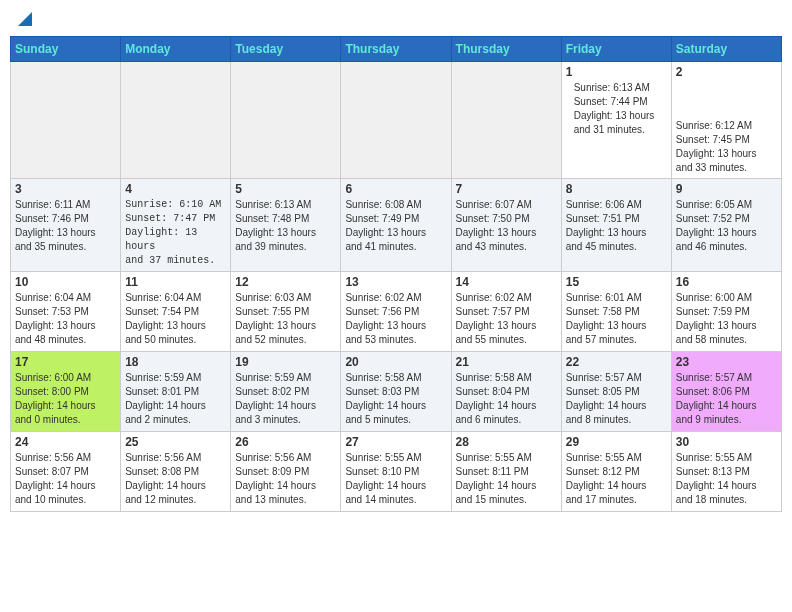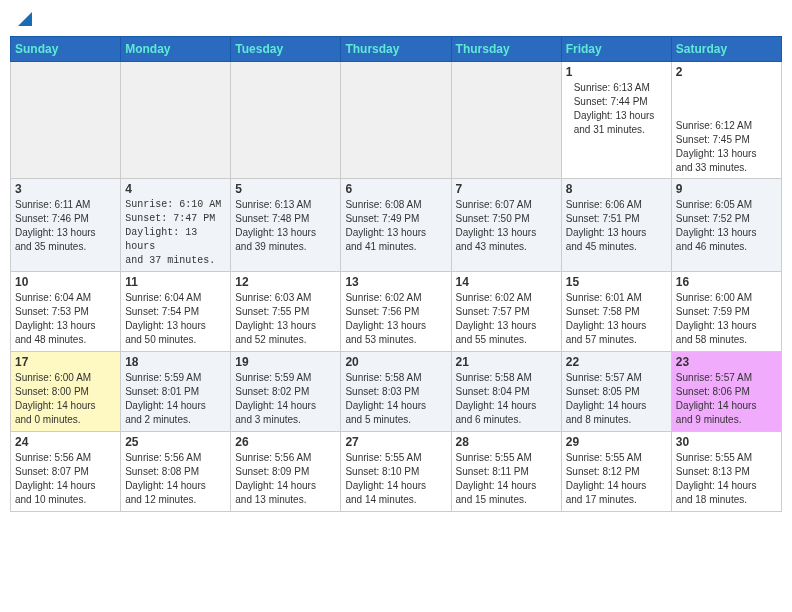--- a/index.html
+++ b/index.html
@@ -239,21 +239,21 @@
         </td>
         <td>
           <span class="day-number">16</span>
           <div class="day-info" style="white-space: pre-line;">Sunrise: 6:00 AM
 Sunset: 7:59 PM
 Daylight: 13 hours
 and 58 minutes.</div>
         </td>
       </tr>
       <tr>
-        <td style="background: #fef9c3;">
+        <td style="background: #bef264;">
           <span class="day-number">17</span>
           <div class="day-info" style="white-space: pre-line;">Sunrise: 6:00 AM
 Sunset: 8:00 PM
 Daylight: 14 hours
 and 0 minutes.</div>
         </td>
         <td style="background: rgb(240, 244, 248);">
           <span class="day-number">18</span>
           <div class="day-info" style="white-space: pre-line;">Sunrise: 5:59 AM
 Sunset: 8:01 PM

